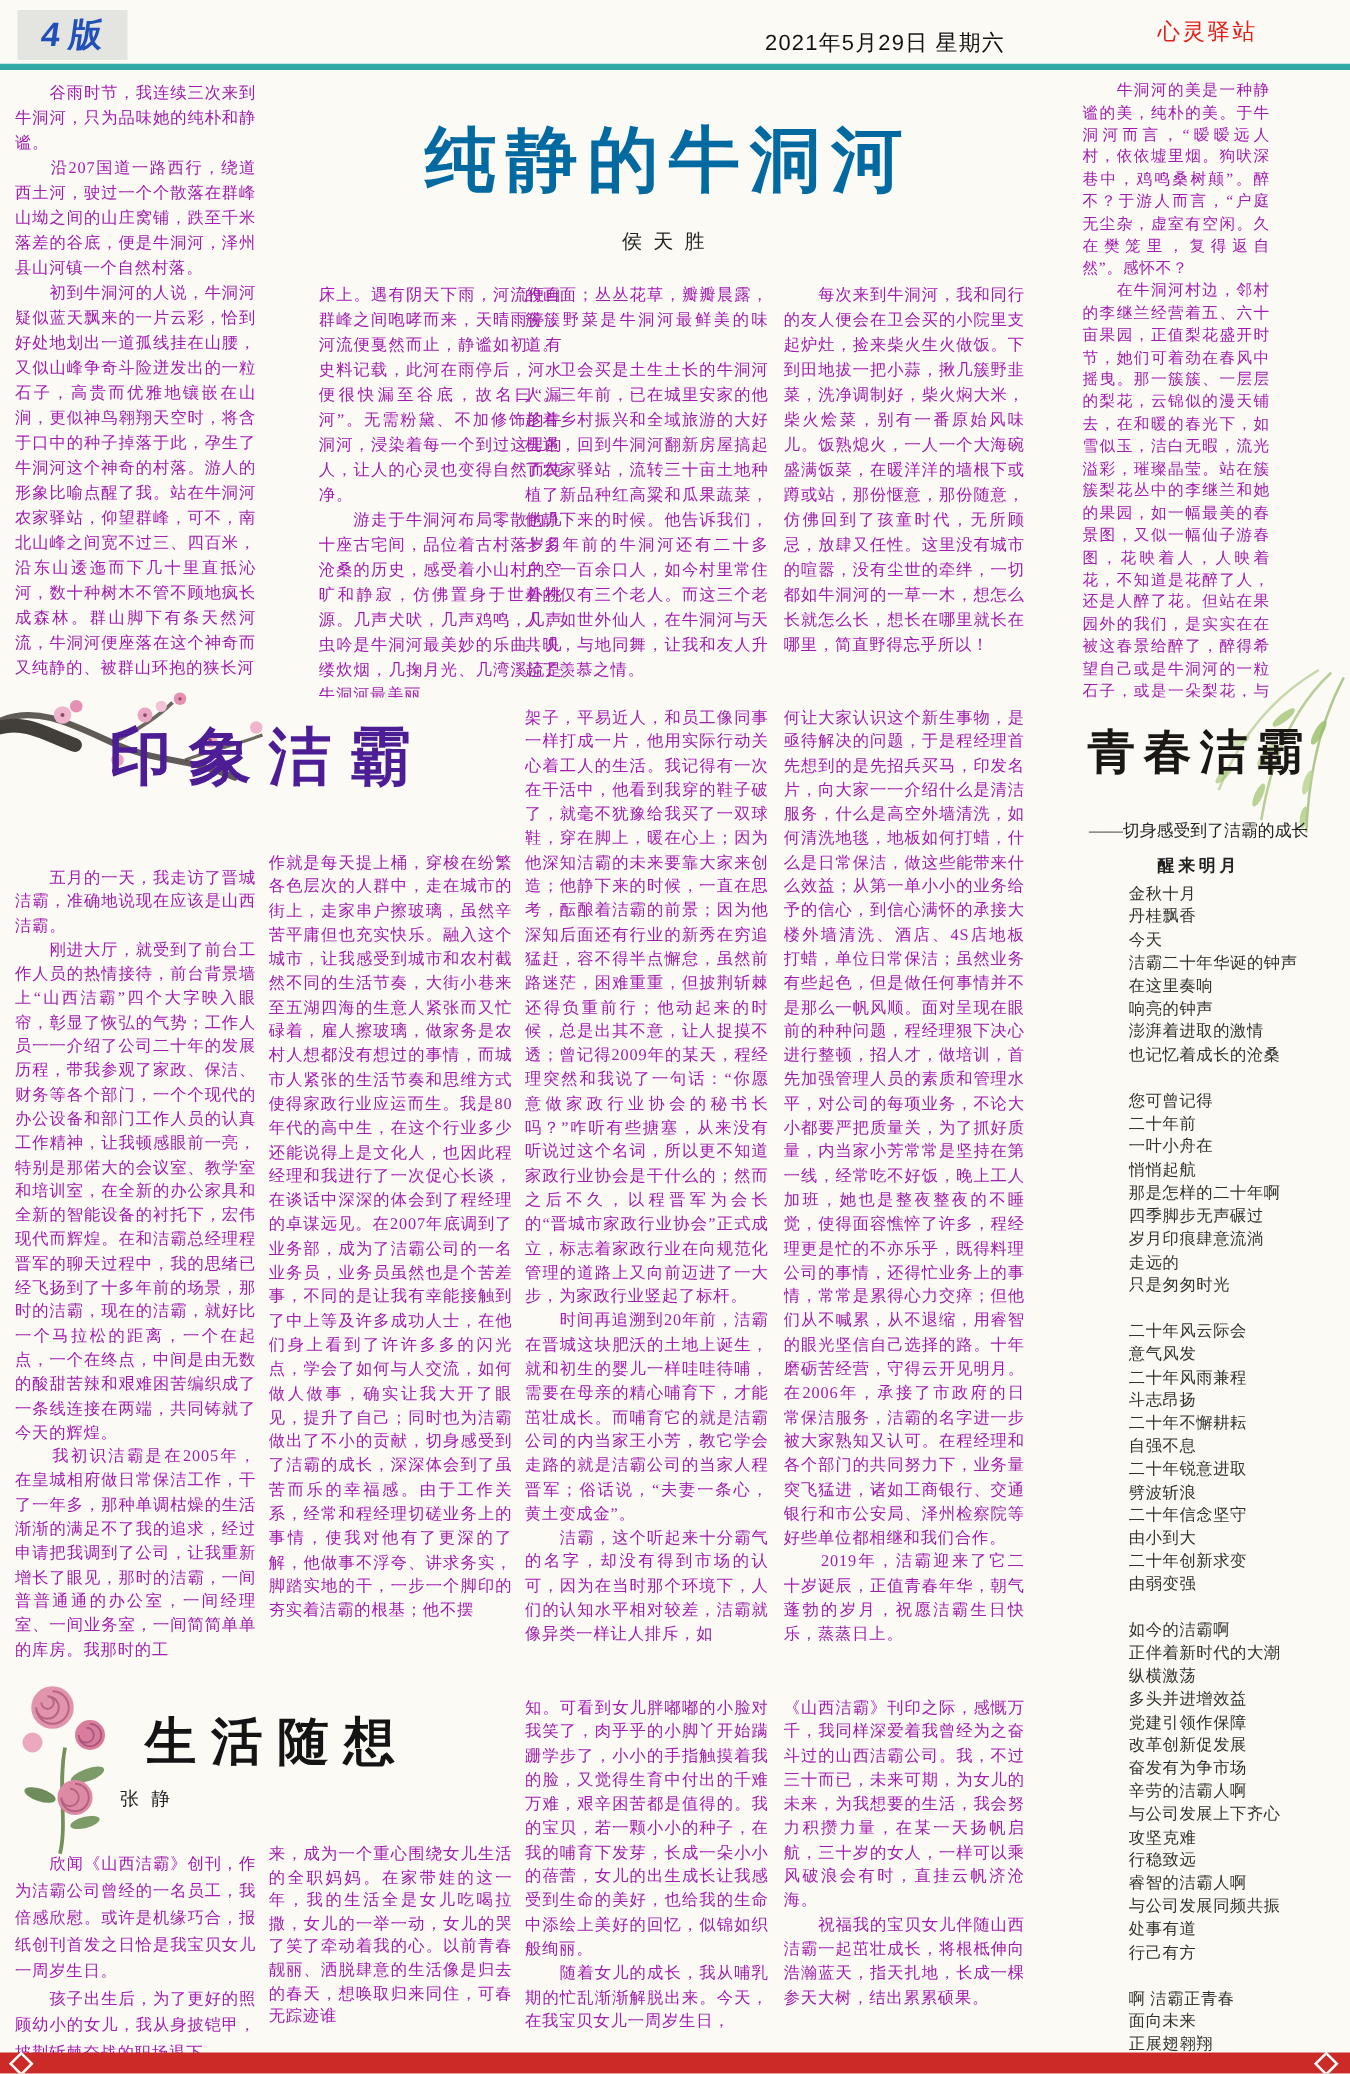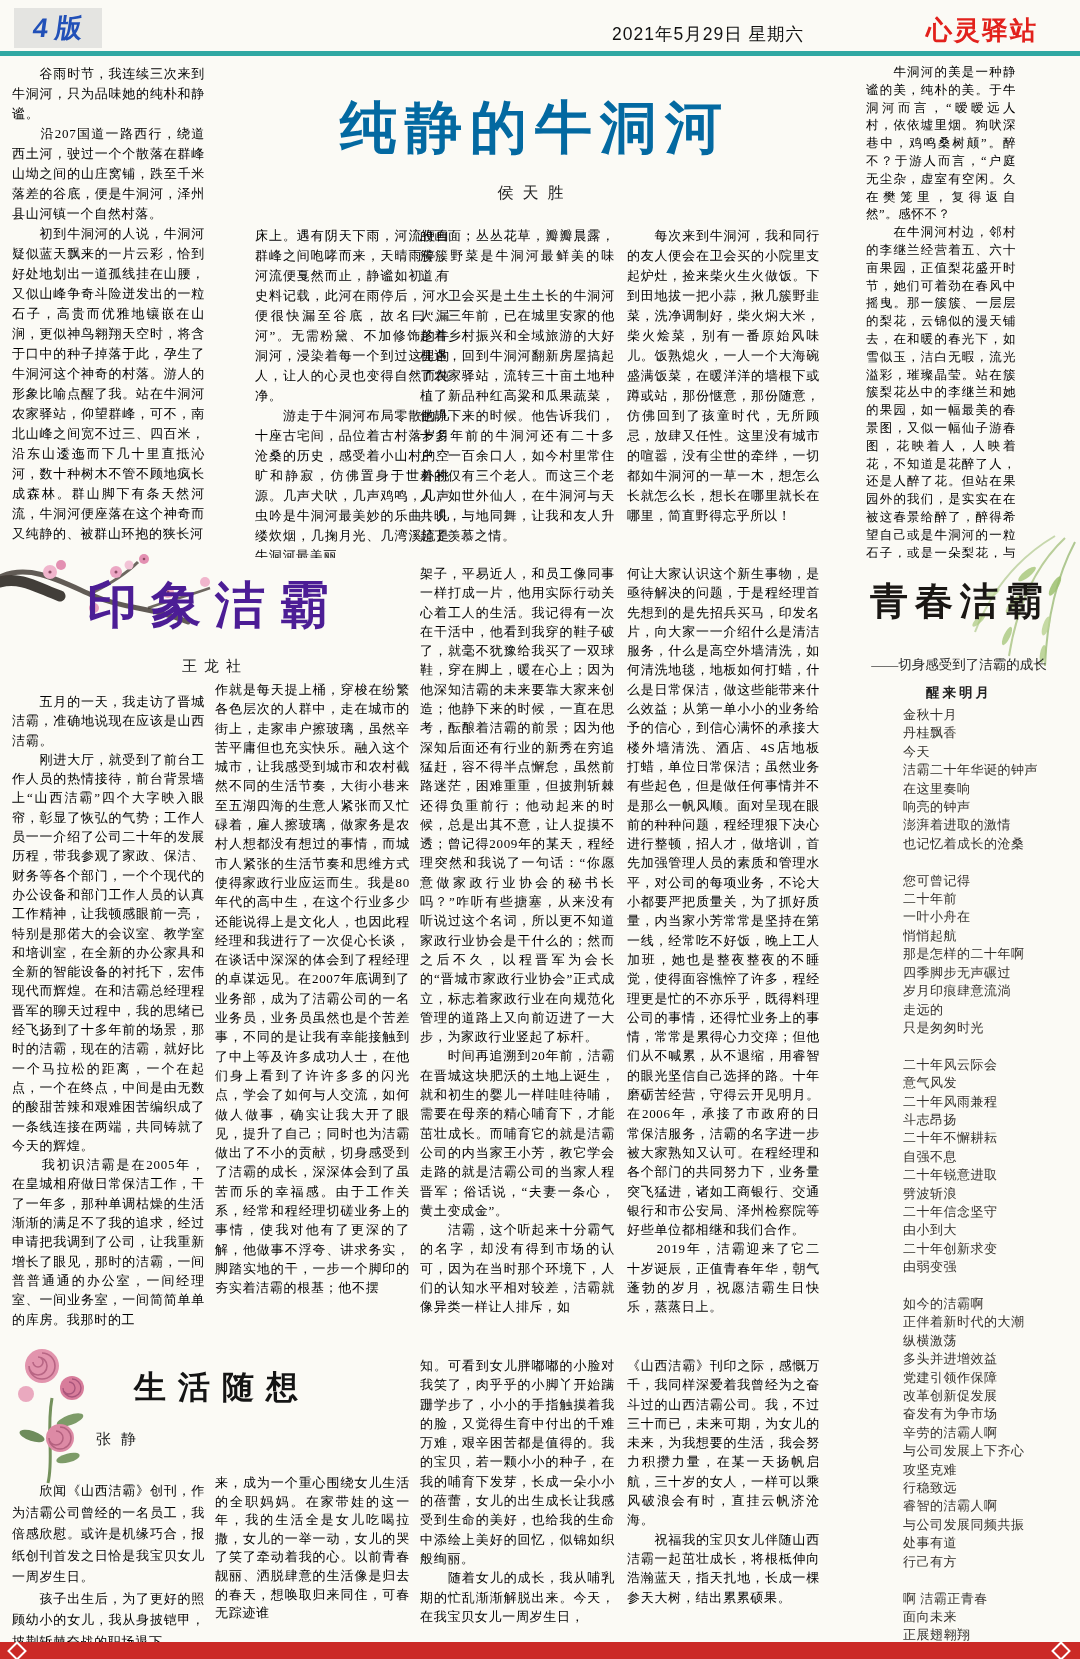--- a/index.html
+++ b/index.html
@@ -6,40 +6,40 @@
   .page{position:relative;width:1080px;height:1659px;margin:0 auto;background:#fbfaf5;
         overflow:hidden;font-family:"Liberation Serif","DejaVu Serif",serif;color:#2f2c29;}
   .abs{position:absolute;}
   .rule-teal{left:0;top:51px;width:1080px;height:5px;background:#30a8a3;}
   .pagebox{left:14px;top:8px;width:88px;height:40px;background:#e4e4e1;display:flex;
            align-items:center;justify-content:center;}
   .pagebox span{font-family:"Liberation Sans","DejaVu Sans",sans-serif;font-weight:bold;
            font-size:27px;color:#2150b8;transform:skewX(-8deg);}
   .dateline{left:612px;top:22px;font-size:17.5px;color:#111;letter-spacing:1px;
            font-family:"Liberation Sans","DejaVu Sans",sans-serif;}
-  .masthead{left:926px;top:13px;font-size:26px;font-weight:bold;color:#e2211c;letter-spacing:2px;
+  .masthead{left:926px;top:13px;font-size:18px;font-weight:normal;color:#e2211c;letter-spacing:2px;
            font-family:"Liberation Sans","DejaVu Sans",sans-serif;}
   .h-river{left:250px;top:90px;width:570px;text-align:center;font-size:57px;font-weight:bold;
            letter-spacing:8px;color:#0369a1;font-family:"Liberation Sans","DejaVu Sans",sans-serif;}
   .a-river{left:250px;top:183px;width:570px;text-align:center;font-size:16px;letter-spacing:9px;color:#222;}
-  .bodycol{text-align:justify;white-space:pre-line;overflow:hidden;color:#000000;}
+  .bodycol{text-align:justify;white-space:pre-line;overflow:hidden;color:#a21caf;}
   .c13{font-size:13px;letter-spacing:0.7px;line-height:20px;}
   .c13t{font-size:13px;letter-spacing:0.7px;line-height:19.3px;}
   .c12{font-size:12.5px;letter-spacing:0.6px;line-height:17.8px;}
   .h-imp{left:20px;top:572px;width:390px;text-align:center;font-size:50px;font-weight:bold;
          letter-spacing:14px;color:#4c1d95;}
   .a-imp{left:20px;top:657px;width:390px;text-align:center;font-size:15px;letter-spacing:7px;color:#222;}
   .h-youth{left:854px;top:576px;width:212px;text-align:center;font-size:38px;font-weight:bold;
          letter-spacing:7px;color:#1a1714;}
   .s-youth{left:842px;top:656px;width:234px;text-align:center;font-size:13.5px;color:#222;}
   .au-youth{left:842px;top:684px;width:234px;text-align:center;font-size:13.5px;font-weight:bold;
          letter-spacing:3px;color:#222;}
   .poem{left:903px;top:706px;width:176px;height:940px;font-size:13px;line-height:18.4px;
          letter-spacing:0.5px;white-space:pre-line;overflow:hidden;color:#35322e;}
-  .h-life{left:96px;top:1366px;width:252px;text-align:center;font-size:32px;font-weight:bold;
+  .h-life{left:96px;top:1366px;width:252px;text-align:center;font-size:41px;font-weight:bold;
          letter-spacing:12px;color:#141414;font-family:"Liberation Sans","DejaVu Sans",sans-serif;}
   .a-life{left:96px;top:1430px;width:252px;text-align:left;font-size:15px;letter-spacing:10px;color:#222;}
   .footerbar{left:0;top:1642px;width:1080px;height:17px;background:#cb2a26;}
   .diamond{width:10px;height:10px;border:2px solid #ffffff;transform:rotate(45deg);background:transparent;}
   .d-left{left:10px;top:1644px;}
   .d-right{left:1054px;top:1644px;}
 </style>
 </head>
 <body>
 
@@ -77,21 +77,20 @@
     <circle cx="146" cy="13" r="5" fill="#e390b2"></circle>
       <circle cx="170" cy="46" r="6" fill="#eba6c3"></circle>
     <circle cx="207" cy="36" r="5" fill="#f0b5cc"></circle>
       <circle cx="96" cy="62" r="5" fill="#e8a0bd"></circle>
     <circle cx="52" cy="26" r="1.6" fill="#8a4a62"></circle>
       <circle cx="118" cy="26" r="1.5" fill="#8a4a62"></circle>
     <circle cx="170" cy="46" r="1.5" fill="#8a4a62"></circle>
       <circle cx="146" cy="13" r="1.3" fill="#8a4a62"></circle>
   </svg>
   <div class="abs h-imp">印象洁霸</div>
-  <div class="abs a-imp">王龙社</div>
   <div class="abs bodycol c13t" style="left:12px;top:692px;width:193px;height:642px;">　　五月的一天，我走访了晋城洁霸，准确地说现在应该是山西洁霸。
 　　刚进大厅，就受到了前台工作人员的热情接待，前台背景墙上“山西洁霸”四个大字映入眼帘，彰显了恢弘的气势；工作人员一一介绍了公司二十年的发展历程，带我参观了家政、保洁、财务等各个部门，一个个现代的办公设备和部门工作人员的认真工作精神，让我顿感眼前一亮，特别是那偌大的会议室、教学室和培训室，在全新的办公家具和全新的智能设备的衬托下，宏伟现代而辉煌。在和洁霸总经理程晋军的聊天过程中，我的思绪已经飞扬到了十多年前的场景，那时的洁霸，现在的洁霸，就好比一个马拉松的距离，一个在起点，一个在终点，中间是由无数的酸甜苦辣和艰难困苦编织成了一条线连接在两端，共同铸就了今天的辉煌。
 　　我初识洁霸是在2005年，在皇城相府做日常保洁工作，干了一年多，那种单调枯燥的生活渐渐的满足不了我的追求，经过申请把我调到了公司，让我重新增长了眼见，那时的洁霸，一间普普通通的办公室，一间经理室、一间业务室，一间简简单单的库房。我那时的工</div>
   <div class="abs bodycol c13t" style="left:215px;top:680px;width:195px;height:654px;">作就是每天提上桶，穿梭在纷繁各色层次的人群中，走在城市的街上，走家串户擦玻璃，虽然辛苦平庸但也充实快乐。融入这个城市，让我感受到城市和农村截然不同的生活节奏，大街小巷来至五湖四海的生意人紧张而又忙碌着，雇人擦玻璃，做家务是农村人想都没有想过的事情，而城市人紧张的生活节奏和思维方式使得家政行业应运而生。我是80年代的高中生，在这个行业多少还能说得上是文化人，也因此程经理和我进行了一次促心长谈，在谈话中深深的体会到了程经理的卓谋远见。在2007年底调到了业务部，成为了洁霸公司的一名业务员，业务员虽然也是个苦差事，不同的是让我有幸能接触到了中上等及许多成功人士，在他们身上看到了许许多多的闪光点，学会了如何与人交流，如何做人做事，确实让我大开了眼见，提升了自己；同时也为洁霸做出了不小的贡献，切身感受到了洁霸的成长，深深体会到了虽苦而乐的幸福感。由于工作关系，经常和程经理切磋业务上的事情，使我对他有了更深的了解，他做事不浮夸、讲求务实，脚踏实地的干，一步一个脚印的夯实着洁霸的根基；他不摆</div>
   <div class="abs bodycol c13t" style="left:420px;top:564px;width:195px;height:770px;">架子，平易近人，和员工像同事一样打成一片，他用实际行动关心着工人的生活。我记得有一次在干活中，他看到我穿的鞋子破了，就毫不犹豫给我买了一双球鞋，穿在脚上，暖在心上；因为他深知洁霸的未来要靠大家来创造；他静下来的时候，一直在思考，酝酿着洁霸的前景；因为他深知后面还有行业的新秀在穷追猛赶，容不得半点懈怠，虽然前路迷茫，困难重重，但披荆斩棘还得负重前行；他动起来的时候，总是出其不意，让人捉摸不透；曾记得2009年的某天，程经理突然和我说了一句话：“你愿意做家政行业协会的秘书长吗？”咋听有些搪塞，从来没有听说过这个名词，所以更不知道家政行业协会是干什么的；然而之后不久，以程晋军为会长的“晋城市家政行业协会”正式成立，标志着家政行业在向规范化管理的道路上又向前迈进了一大步，为家政行业竖起了标杆。
 　　时间再追溯到20年前，洁霸在晋城这块肥沃的土地上诞生，就和初生的婴儿一样哇哇待哺，需要在母亲的精心哺育下，才能茁壮成长。而哺育它的就是洁霸公司的内当家王小芳，教它学会走路的就是洁霸公司的当家人程晋军；俗话说，“夫妻一条心，黄土变成金”。
 　　洁霸，这个听起来十分霸气的名字，却没有得到市场的认可，因为在当时那个环境下，人们的认知水平相对较差，洁霸就像异类一样让人排斥，如</div>
   <div class="abs bodycol c13t" style="left:627px;top:564px;width:193px;height:782px;">何让大家认识这个新生事物，是亟待解决的问题，于是程经理首先想到的是先招兵买马，印发名片，向大家一一介绍什么是清洁服务，什么是高空外墙清洗，如何清洗地毯，地板如何打蜡，什么是日常保洁，做这些能带来什么效益；从第一单小小的业务给予的信心，到信心满怀的承接大楼外墙清洗、酒店、4S店地板打蜡，单位日常保洁；虽然业务有些起色，但是做任何事情并不是那么一帆风顺。面对呈现在眼前的种种问题，程经理狠下决心进行整顿，招人才，做培训，首先加强管理人员的素质和管理水平，对公司的每项业务，不论大小都要严把质量关，为了抓好质量，内当家小芳常常是坚持在第一线，经常吃不好饭，晚上工人加班，她也是整夜整夜的不睡觉，使得面容憔悴了许多，程经理更是忙的不亦乐乎，既得料理公司的事情，还得忙业务上的事情，常常是累得心力交瘁；但他们从不喊累，从不退缩，用睿智的眼光坚信自己选择的路。十年磨砺苦经营，守得云开见明月。在2006年，承接了市政府的日常保洁服务，洁霸的名字进一步被大家熟知又认可。在程经理和各个部门的共同努力下，业务量突飞猛进，诸如工商银行、交通银行和市公安局、泽州检察院等好些单位都相继和我们合作。
 　　2019年，洁霸迎来了它二十岁诞辰，正值青春年华，朝气蓬勃的岁月，祝愿洁霸生日快乐，蒸蒸日上。</div>
 

